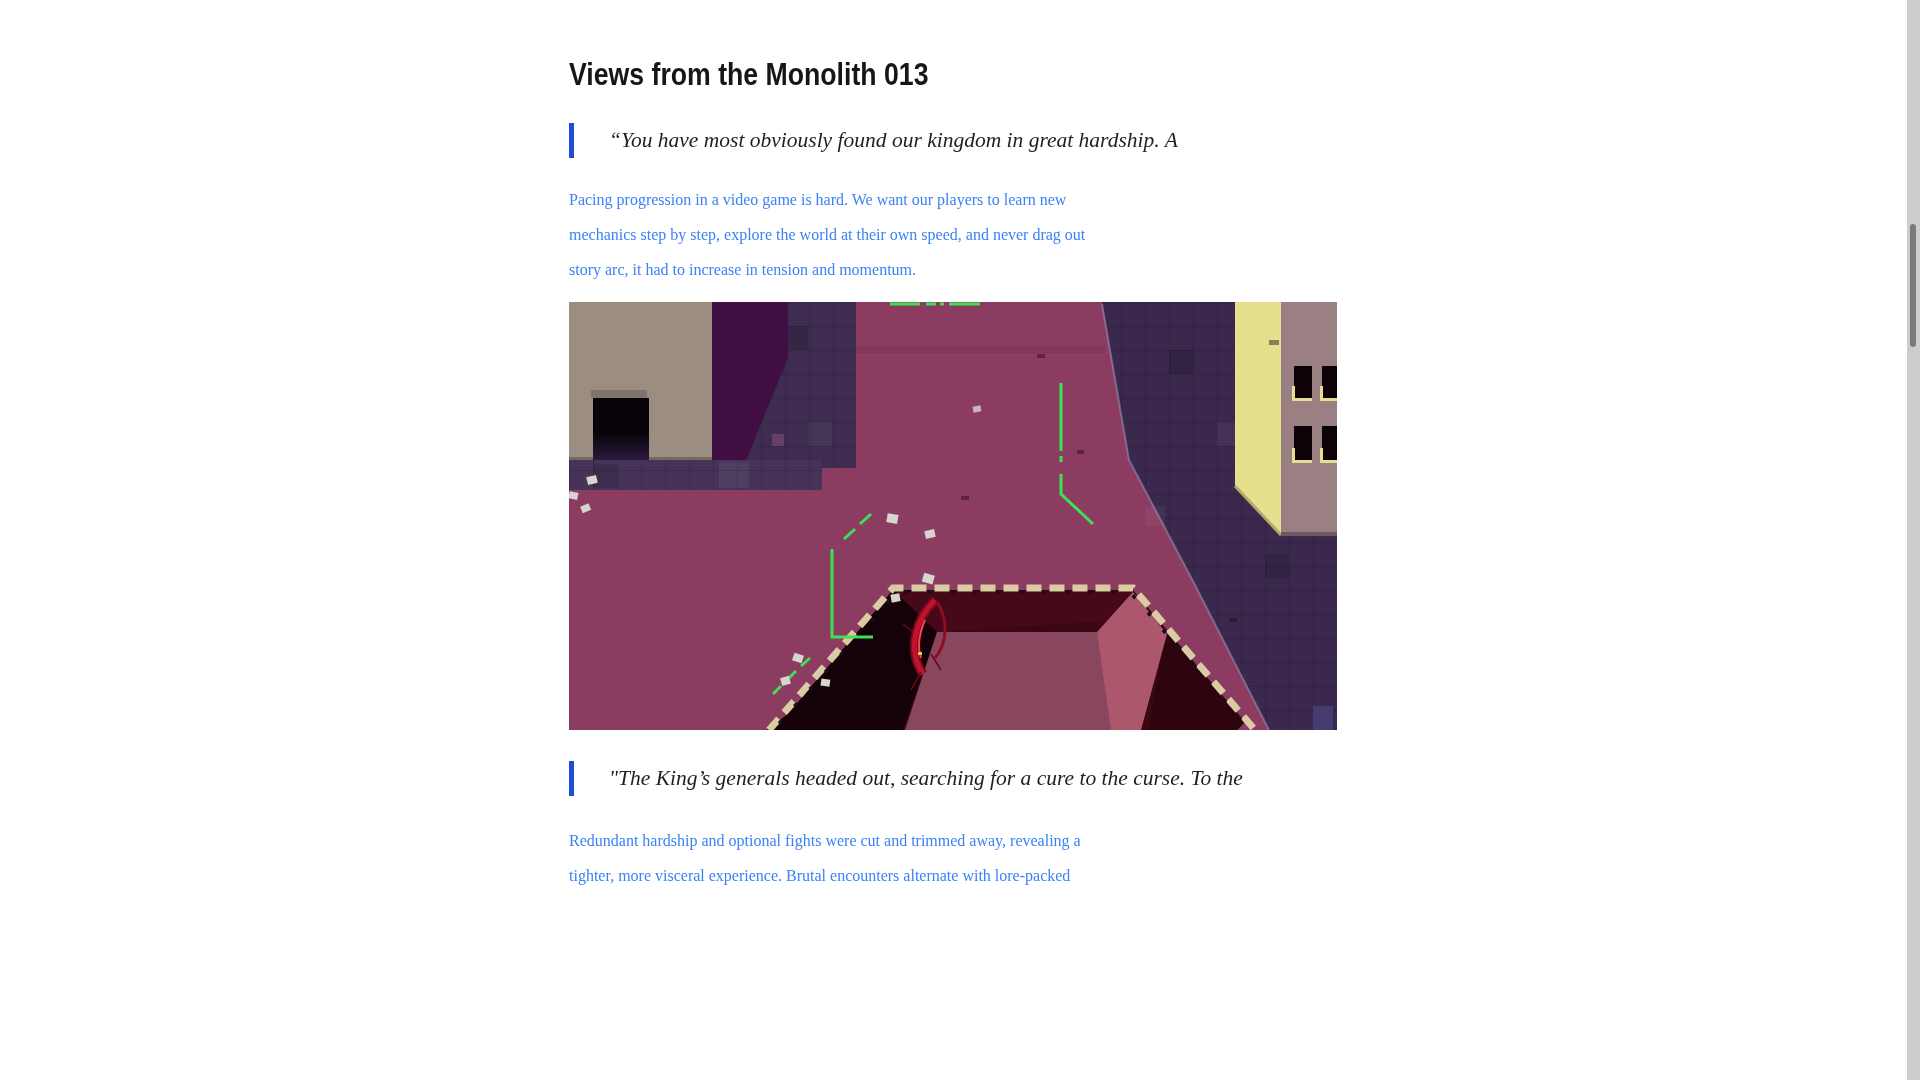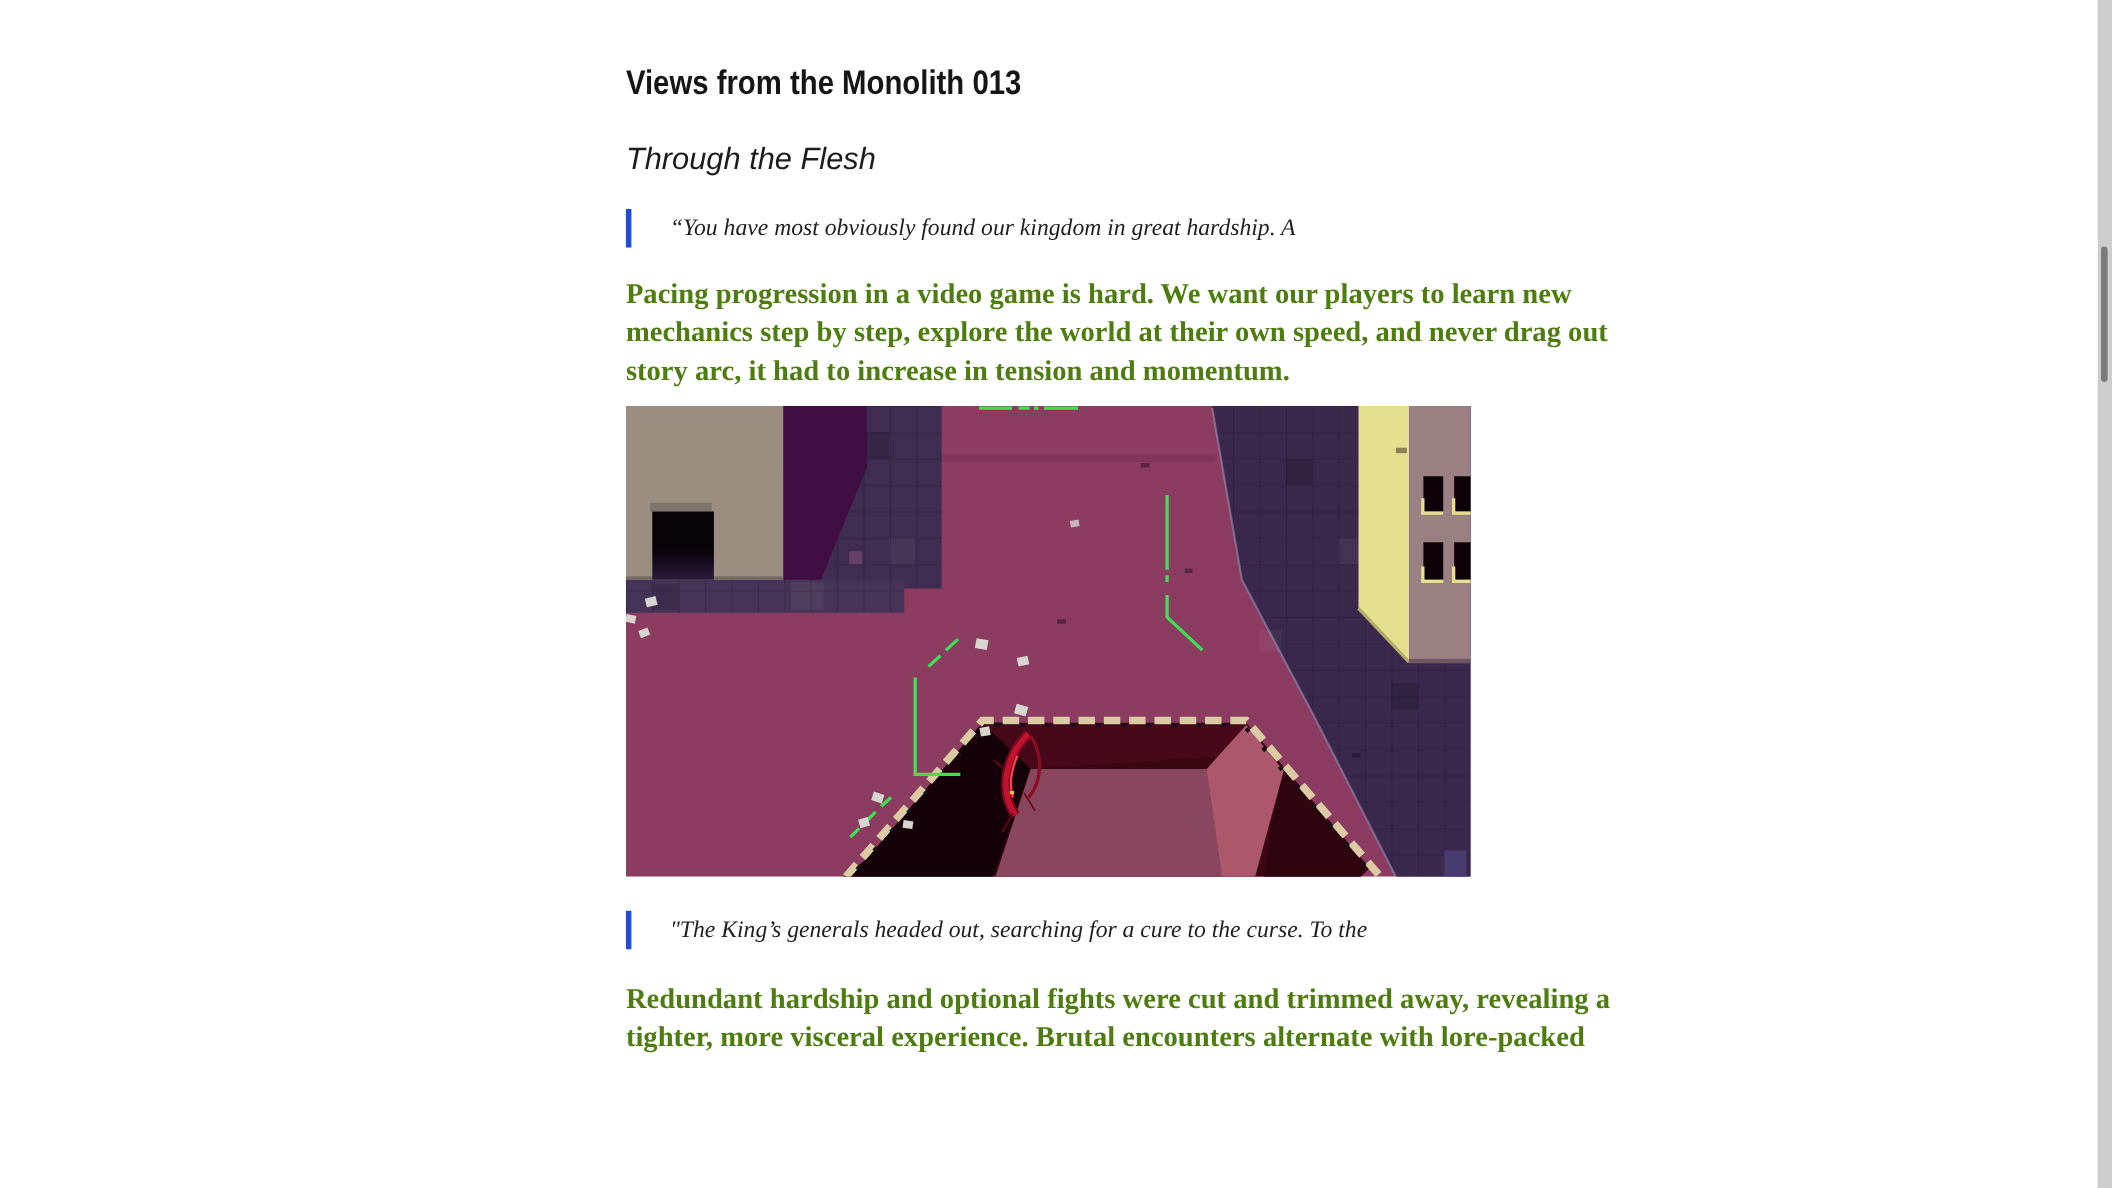--- a/index.html
+++ b/index.html
@@ -15,42 +15,41 @@
   }
   h2.subtitle{
     font-family:"Liberation Sans",sans-serif;font-style:italic;font-weight:400;
     font-size:28px;line-height:34px;color:#1c1c1c;margin:33px 0 0 0;
   }
   blockquote{
     margin:28px 150px 0 0;border-left:5px solid #1d4ed8;padding:0 0 0 35px;
     font-style:italic;font-size:21.5px;line-height:35px;color:#1f1f1f;
   }
   blockquote.second{margin-top:31px;}
-  p.body-par{margin:24px 0 0 0;font-size:26px;line-height:35px;color:#4d7c0f;font-weight:bold;}
+  p.body-par{margin:24px 0 0 0;font-size:16px;line-height:35px;color:#3b82f6;}
   p.body-par.last{margin-top:27px;}
   .ln{display:block;white-space:nowrap;}
   figure.shot{margin:15px 0 0 0;padding:0;width:768px;height:428px;line-height:0;}
   
   .sb-track{
     position:absolute;top:0;right:0;width:13px;height:1080px;background:#cdcdcd;
   }
   .sb-thumb{
     position:absolute;left:3px;width:6px;top:224px;height:123px;
     background:#7a7a7a;border-radius:3px;
   }
 </style>
 </head>
 <body>
 
 <div class="content">
   <article>
 
     <h1 class="title">Views from the Monolith 013</h1>
 
-    <h2 class="subtitle">Through the Flesh</h2>
 
     <blockquote>
       <span class="ln">“You have most obviously found our kingdom in great hardship. A</span>
     </blockquote>
 
     <p class="body-par">
       <span class="ln">Pacing progression in a video game is hard. We want our players to learn new</span>
       <span class="ln">mechanics step by step, explore the world at their own speed, and never drag out</span>
       <span class="ln">story arc, it had to increase in tension and momentum.</span>
     </p>

